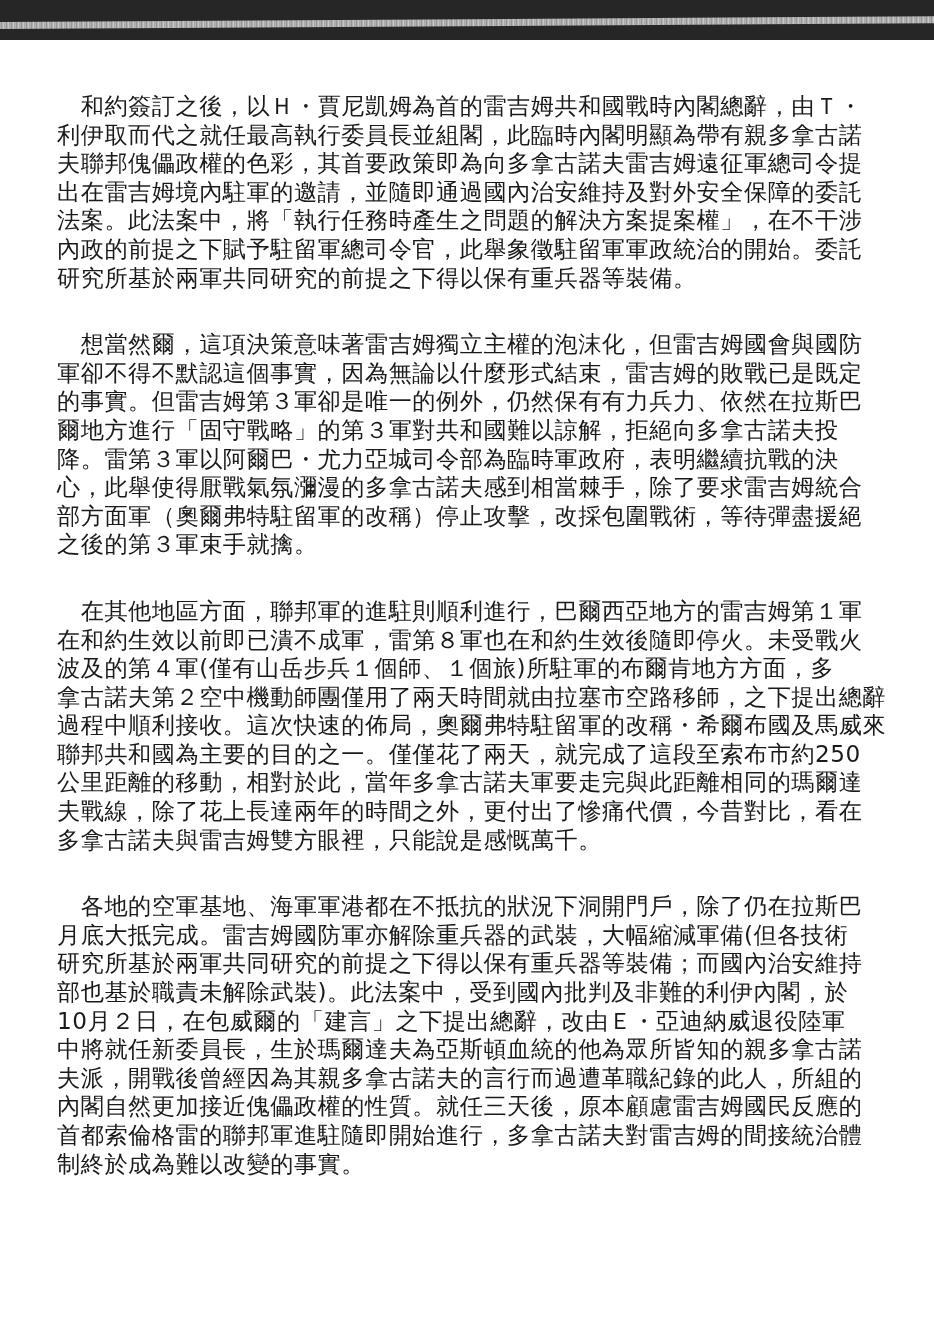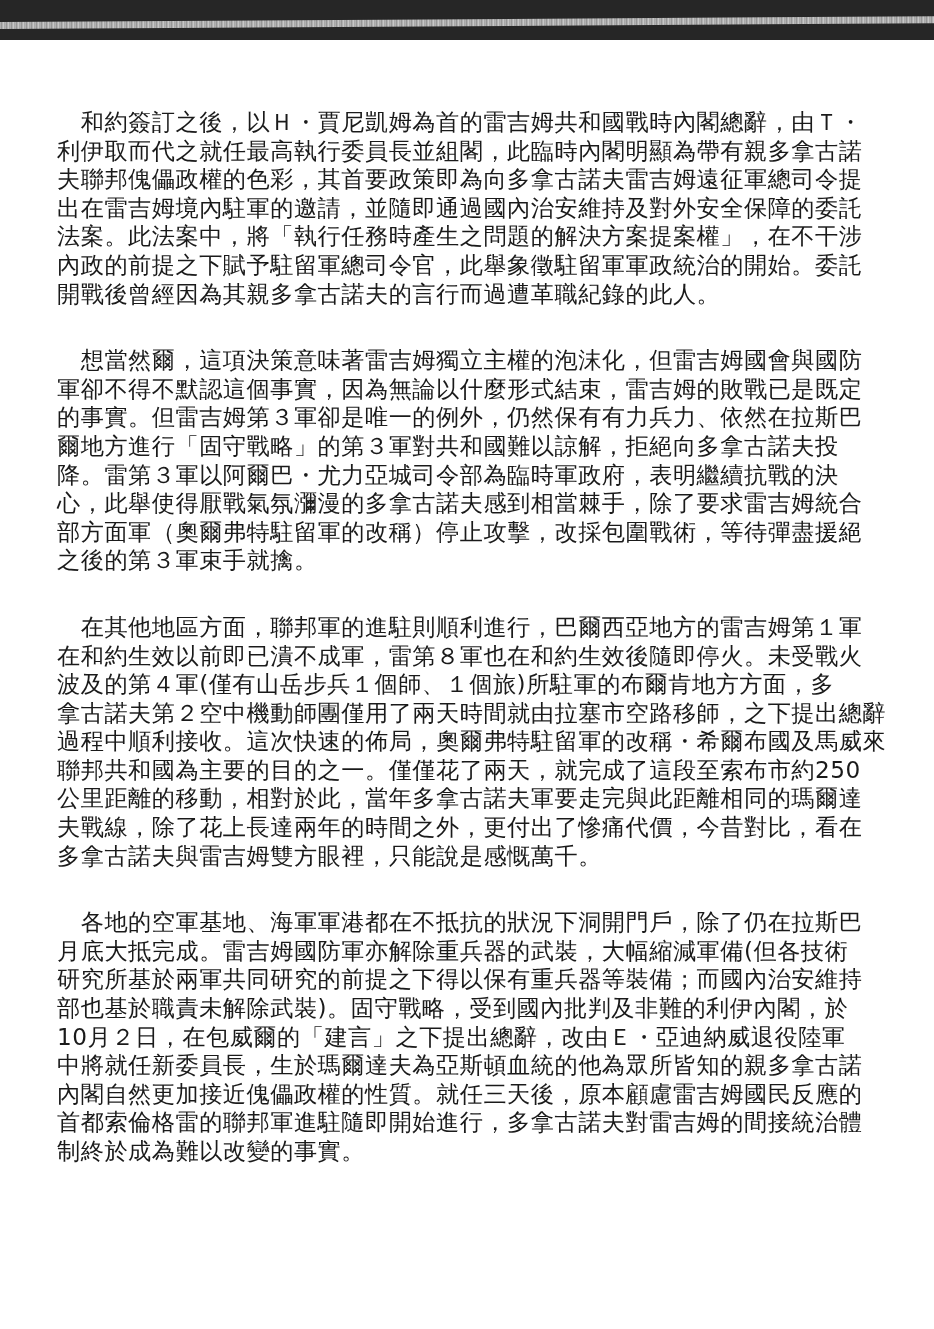--- a/index.html
+++ b/index.html
@@ -29,21 +29,21 @@
       top: 22px;
       width: 934px;
       height: 7px;
       background: repeating-linear-gradient(90deg, #bdbdbd 0px, #8a8a8a 2px, #d6d6d6 3px, #9a9a9a 5px);
       transform: skewY(-0.35deg);
       transform-origin: left top;
     }
     .page {
       position: absolute;
       left: 57px;
-      top: 108px;
+      top: 92px;
       width: 830px;
     }
     .paragraph {
       margin: 0 0 38px 0;
     }
     .line {
       display: block;
       font-size: 23.2px;
       line-height: 28.6px;
       height: 28.6px;
@@ -60,21 +60,21 @@
 
 <div class="page">
 
   <div class="paragraph">
     <span class="line">　和約簽訂之後，以Ｈ・賈尼凱姆為首的雷吉姆共和國戰時內閣總辭，由Ｔ・</span>
     <span class="line">利伊取而代之就任最高執行委員長並組閣，此臨時內閣明顯為帶有親多拿古諾</span>
     <span class="line">夫聯邦傀儡政權的色彩，其首要政策即為向多拿古諾夫雷吉姆遠征軍總司令提</span>
     <span class="line">出在雷吉姆境內駐軍的邀請，並隨即通過國內治安維持及對外安全保障的委託</span>
     <span class="line">法案。此法案中，將「執行任務時產生之問題的解決方案提案權」，在不干涉</span>
     <span class="line">內政的前提之下賦予駐留軍總司令官，此舉象徵駐留軍軍政統治的開始。委託</span>
-    <span class="line">開戰後曾經因為其親多拿古諾夫的言行而過遭革職紀錄的此人。</span>
+    <span class="line">研究所基於兩軍共同研究的前提之下得以保有重兵器等裝備。</span>
   </div>
 
   <div class="paragraph">
     <span class="line">　想當然爾，這項決策意味著雷吉姆獨立主權的泡沫化，但雷吉姆國會與國防</span>
     <span class="line">軍卻不得不默認這個事實，因為無論以什麼形式結束，雷吉姆的敗戰已是既定</span>
     <span class="line">的事實。但雷吉姆第３軍卻是唯一的例外，仍然保有有力兵力、依然在拉斯巴</span>
     <span class="line">爾地方進行「固守戰略」的第３軍對共和國難以諒解，拒絕向多拿古諾夫投</span>
     <span class="line">降。雷第３軍以阿爾巴・尤力亞城司令部為臨時軍政府，表明繼續抗戰的決</span>
     <span class="line">心，此舉使得厭戰氣氛瀰漫的多拿古諾夫感到相當棘手，除了要求雷吉姆統合</span>
     <span class="line">部方面軍（奧爾弗特駐留軍的改稱）停止攻擊，改採包圍戰術，等待彈盡援絕</span>
@@ -90,21 +90,22 @@
     <span class="line">聯邦共和國為主要的目的之一。僅僅花了兩天，就完成了這段至索布市約250</span>
     <span class="line">公里距離的移動，相對於此，當年多拿古諾夫軍要走完與此距離相同的瑪爾達</span>
     <span class="line">夫戰線，除了花上長達兩年的時間之外，更付出了慘痛代價，今昔對比，看在</span>
     <span class="line">多拿古諾夫與雷吉姆雙方眼裡，只能說是感慨萬千。</span>
   </div>
 
   <div class="paragraph">
     <span class="line">　各地的空軍基地、海軍軍港都在不抵抗的狀況下洞開門戶，除了仍在拉斯巴</span>
     <span class="line">月底大抵完成。雷吉姆國防軍亦解除重兵器的武裝，大幅縮減軍備(但各技術</span>
     <span class="line">研究所基於兩軍共同研究的前提之下得以保有重兵器等裝備；而國內治安維持</span>
-    <span class="line">部也基於職責未解除武裝)。固守戰略，受到國內批判及非難的利伊內閣，於</span>
+    <span class="line">部也基於職責未解除武裝)。此法案中，受到國內批判及非難的利伊內閣，於</span>
     <span class="line">10月２日，在包威爾的「建言」之下提出總辭，改由Ｅ・亞迪納威退役陸軍</span>
     <span class="line">中將就任新委員長，生於瑪爾達夫為亞斯頓血統的他為眾所皆知的親多拿古諾</span>
+    <span class="line">夫派，開戰後曾經因為其親多拿古諾夫的言行而過遭革職紀錄的此人，所組的</span>
     <span class="line">內閣自然更加接近傀儡政權的性質。就任三天後，原本顧慮雷吉姆國民反應的</span>
     <span class="line">首都索倫格雷的聯邦軍進駐隨即開始進行，多拿古諾夫對雷吉姆的間接統治體</span>
     <span class="line">制終於成為難以改變的事實。</span>
   </div>
 
 </div>
 
 </body></html>

